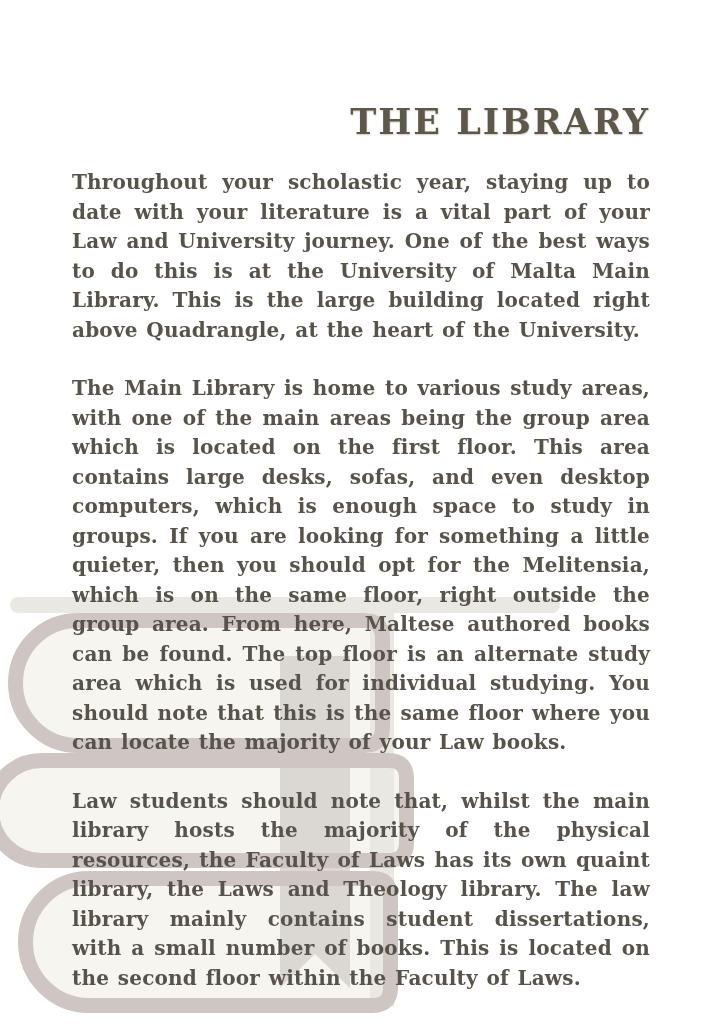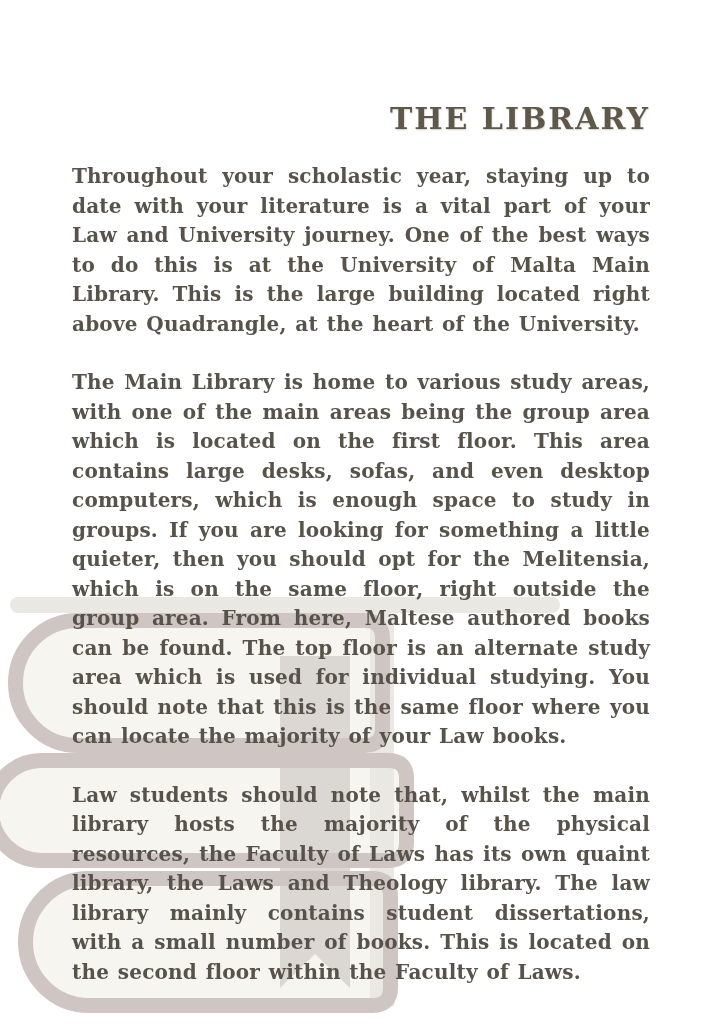--- a/index.html
+++ b/index.html
@@ -18,21 +18,21 @@
   }
   .content{
     position:absolute;
     left:72px;top:101px;
     width:578px;
     z-index:2;
   }
   .title{
     margin:0 0 26px 0;
     text-align:right;
-    font-size:30px;
+    font-size:35px;
     font-weight:bold;
     letter-spacing:2px;
     color:#5e584b;
     text-shadow:0.5px 0.5px 1.5px rgba(99,92,77,0.30);
   }
   .body-par{
     margin:0 0 29px 0;
     font-size:20px;
     line-height:29.5px;
     font-weight:bold;

